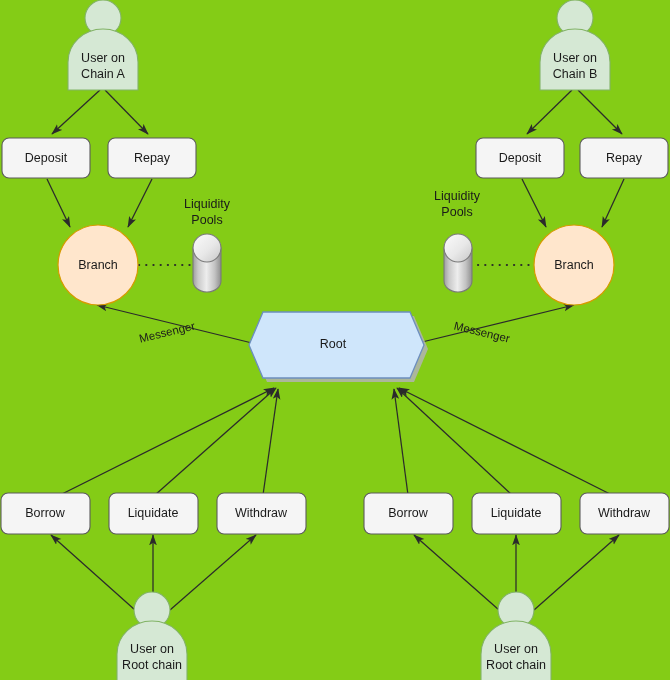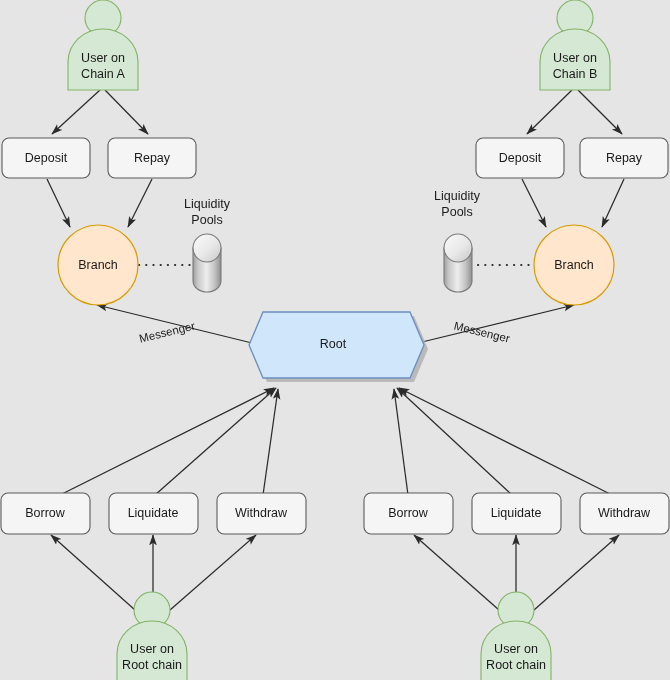--- a/index.html
+++ b/index.html
@@ -11,21 +11,21 @@
   body {
     width: 670px;
     height: 680px;
     overflow: hidden;
     font-family: "Liberation Sans", sans-serif;
   }
   #diagram-root {
     position: relative;
     width: 670px;
     height: 680px;
-    background: #e5e5e5;
+    background: #84cc16;
   }
   svg.canvas {
     display: block;
     width: 670px;
     height: 680px;
   }
   text {
     font-family: "Liberation Sans", sans-serif;
     fill: #1a1a1a;
   }

